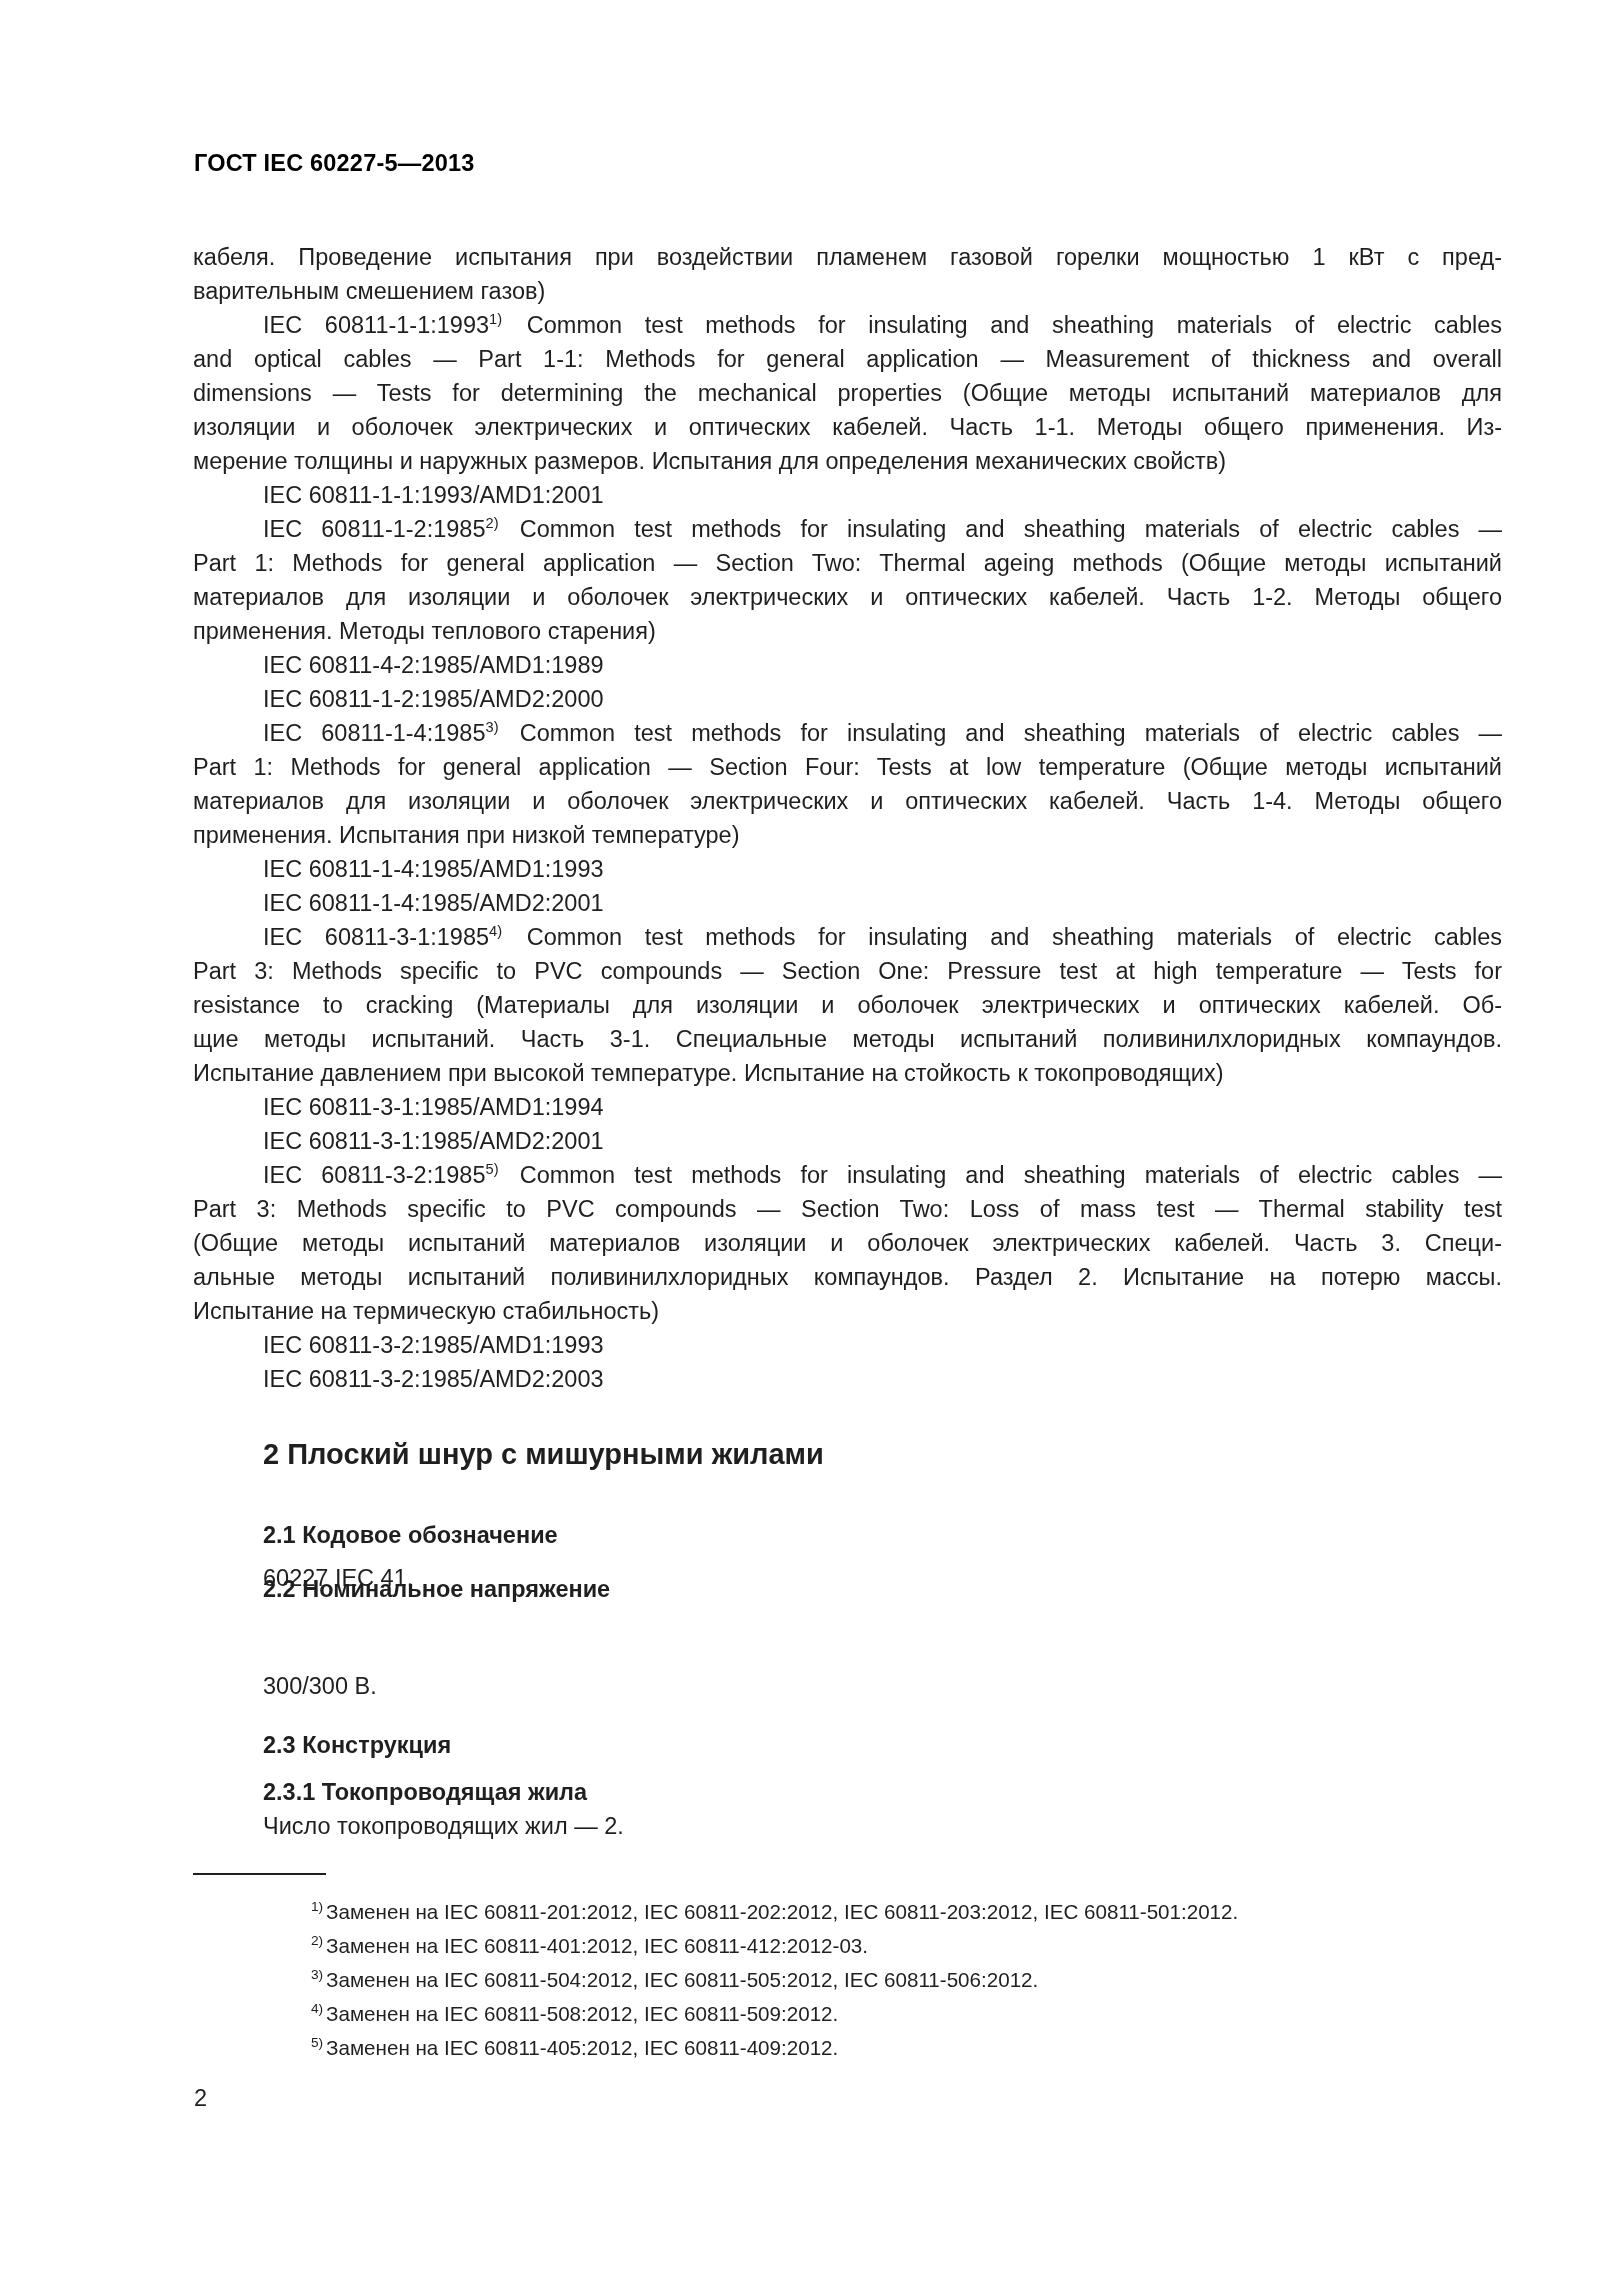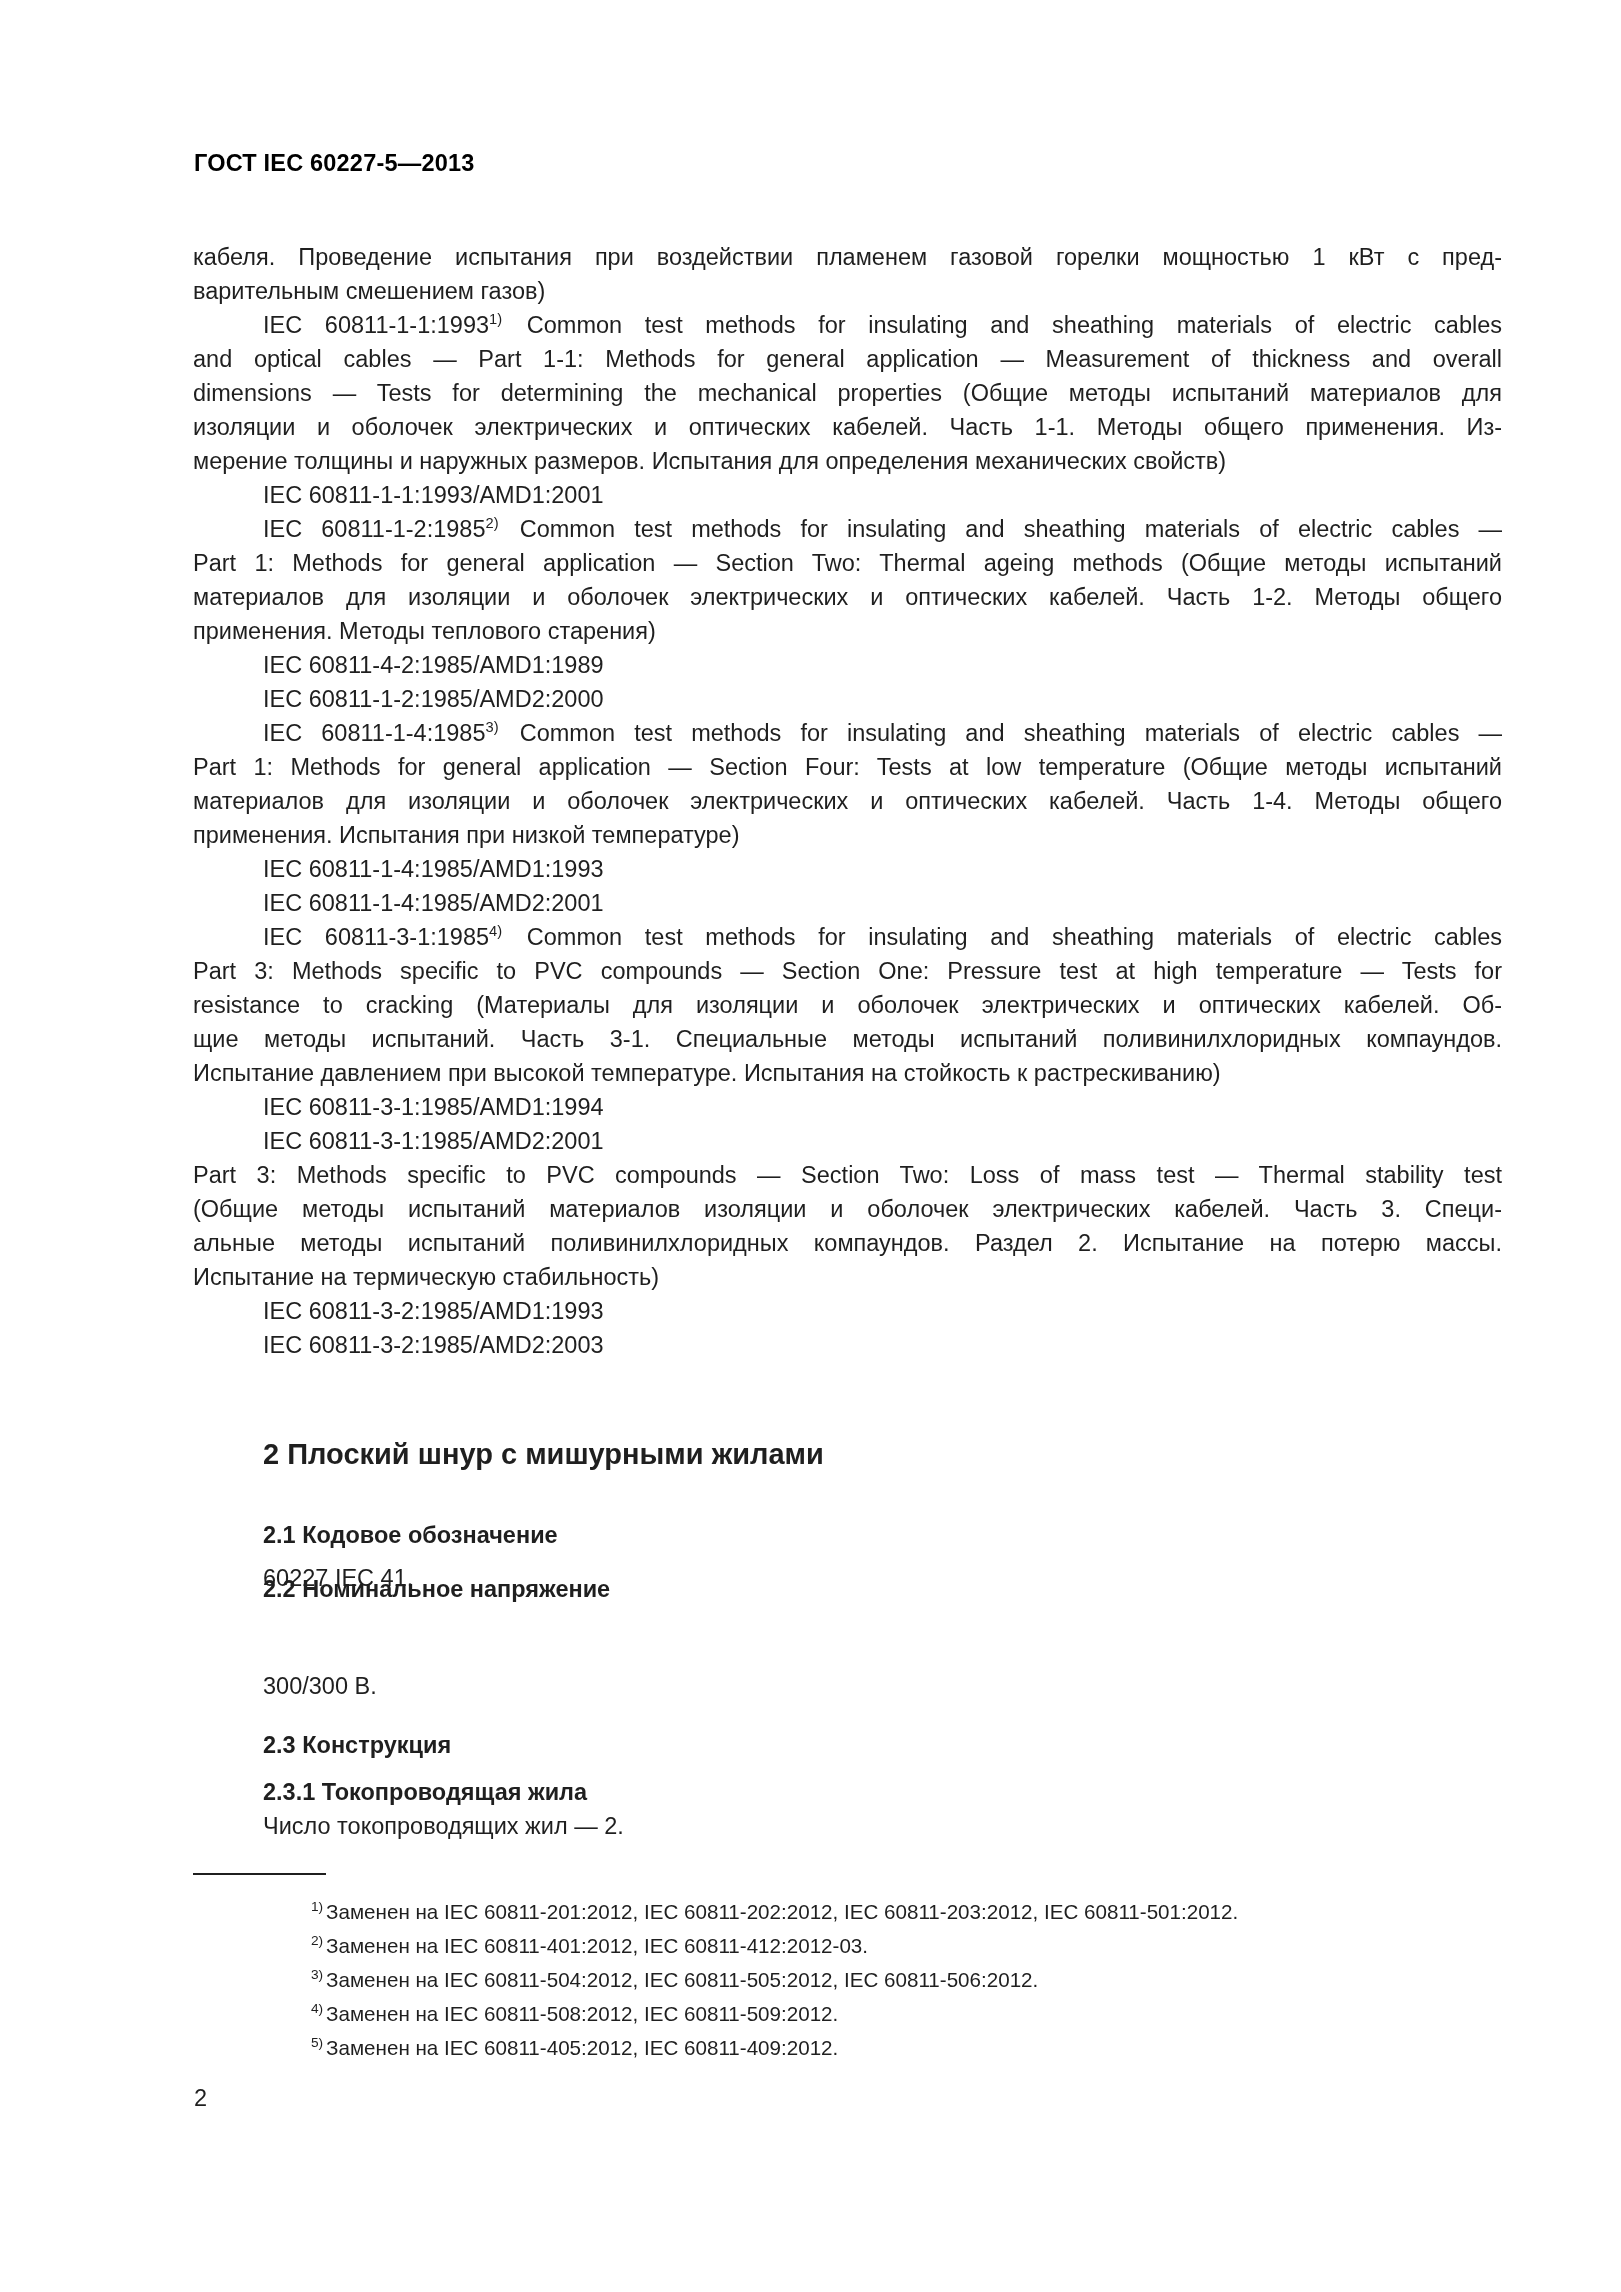--- a/index.html
+++ b/index.html
@@ -47,23 +47,24 @@
       <div class="line justify indent"><span>IEC 60811-1-4:1985</span><sup>3)</sup><span> Common test methods for insulating and sheathing materials of electric cables —</span></div>
       <div class="line justify"><span>Part 1: Methods for general application — Section Four: Tests at low temperature (Общие методы испытаний</span></div>
       <div class="line justify"><span>материалов для изоляции и оболочек электрических и оптических кабелей. Часть 1-4. Методы общего</span></div>
       <div class="line"><span>применения. Испытания при низкой температуре)</span></div>
       <div class="line indent"><span>IEC 60811-1-4:1985/AMD1:1993</span></div>
       <div class="line indent"><span>IEC 60811-1-4:1985/AMD2:2001</span></div>
       <div class="line justify indent"><span>IEC 60811-3-1:1985</span><sup>4)</sup><span> Common test methods for insulating and sheathing materials of electric cables</span></div>
       <div class="line justify"><span>Part 3: Methods specific to PVC compounds — Section One: Pressure test at high temperature — Tests for</span></div>
       <div class="line justify"><span>resistance to cracking (Материалы для изоляции и оболочек электрических и оптических кабелей. Об-</span></div>
       <div class="line justify"><span>щие методы испытаний. Часть 3-1. Специальные методы испытаний поливинилхлоридных компаундов.</span></div>
-      <div class="line"><span>Испытание давлением при высокой температуре. Испытания на стойкость к растрескиванию)</span></div>
+      <div class="line"><span>Испытание давлением при высокой температуре. Испытание на стойкость к токопроводящих)</span></div>
       <div class="line indent"><span>IEC 60811-3-1:1985/AMD1:1994</span></div>
       <div class="line indent"><span>IEC 60811-3-1:1985/AMD2:2001</span></div>
+      <div class="line justify indent"><span>IEC 60811-3-2:1985</span><sup>5)</sup><span> Common test methods for insulating and sheathing materials of electric cables  —</span></div>
       <div class="line justify"><span>Part 3: Methods specific to PVC compounds — Section Two: Loss of mass test — Thermal stability test</span></div>
       <div class="line justify"><span>(Общие методы испытаний материалов изоляции и оболочек электрических кабелей. Часть 3. Специ-</span></div>
       <div class="line justify"><span>альные методы испытаний поливинилхлоридных компаундов. Раздел 2. Испытание на потерю массы.</span></div>
       <div class="line"><span>Испытание на термическую стабильность)</span></div>
       <div class="line indent"><span>IEC 60811-3-2:1985/AMD1:1993</span></div>
       <div class="line indent"><span>IEC 60811-3-2:1985/AMD2:2003</span></div>
     </div>
 
   <div class="section-title">2  Плоский шнур с мишурными жилами</div>
 

